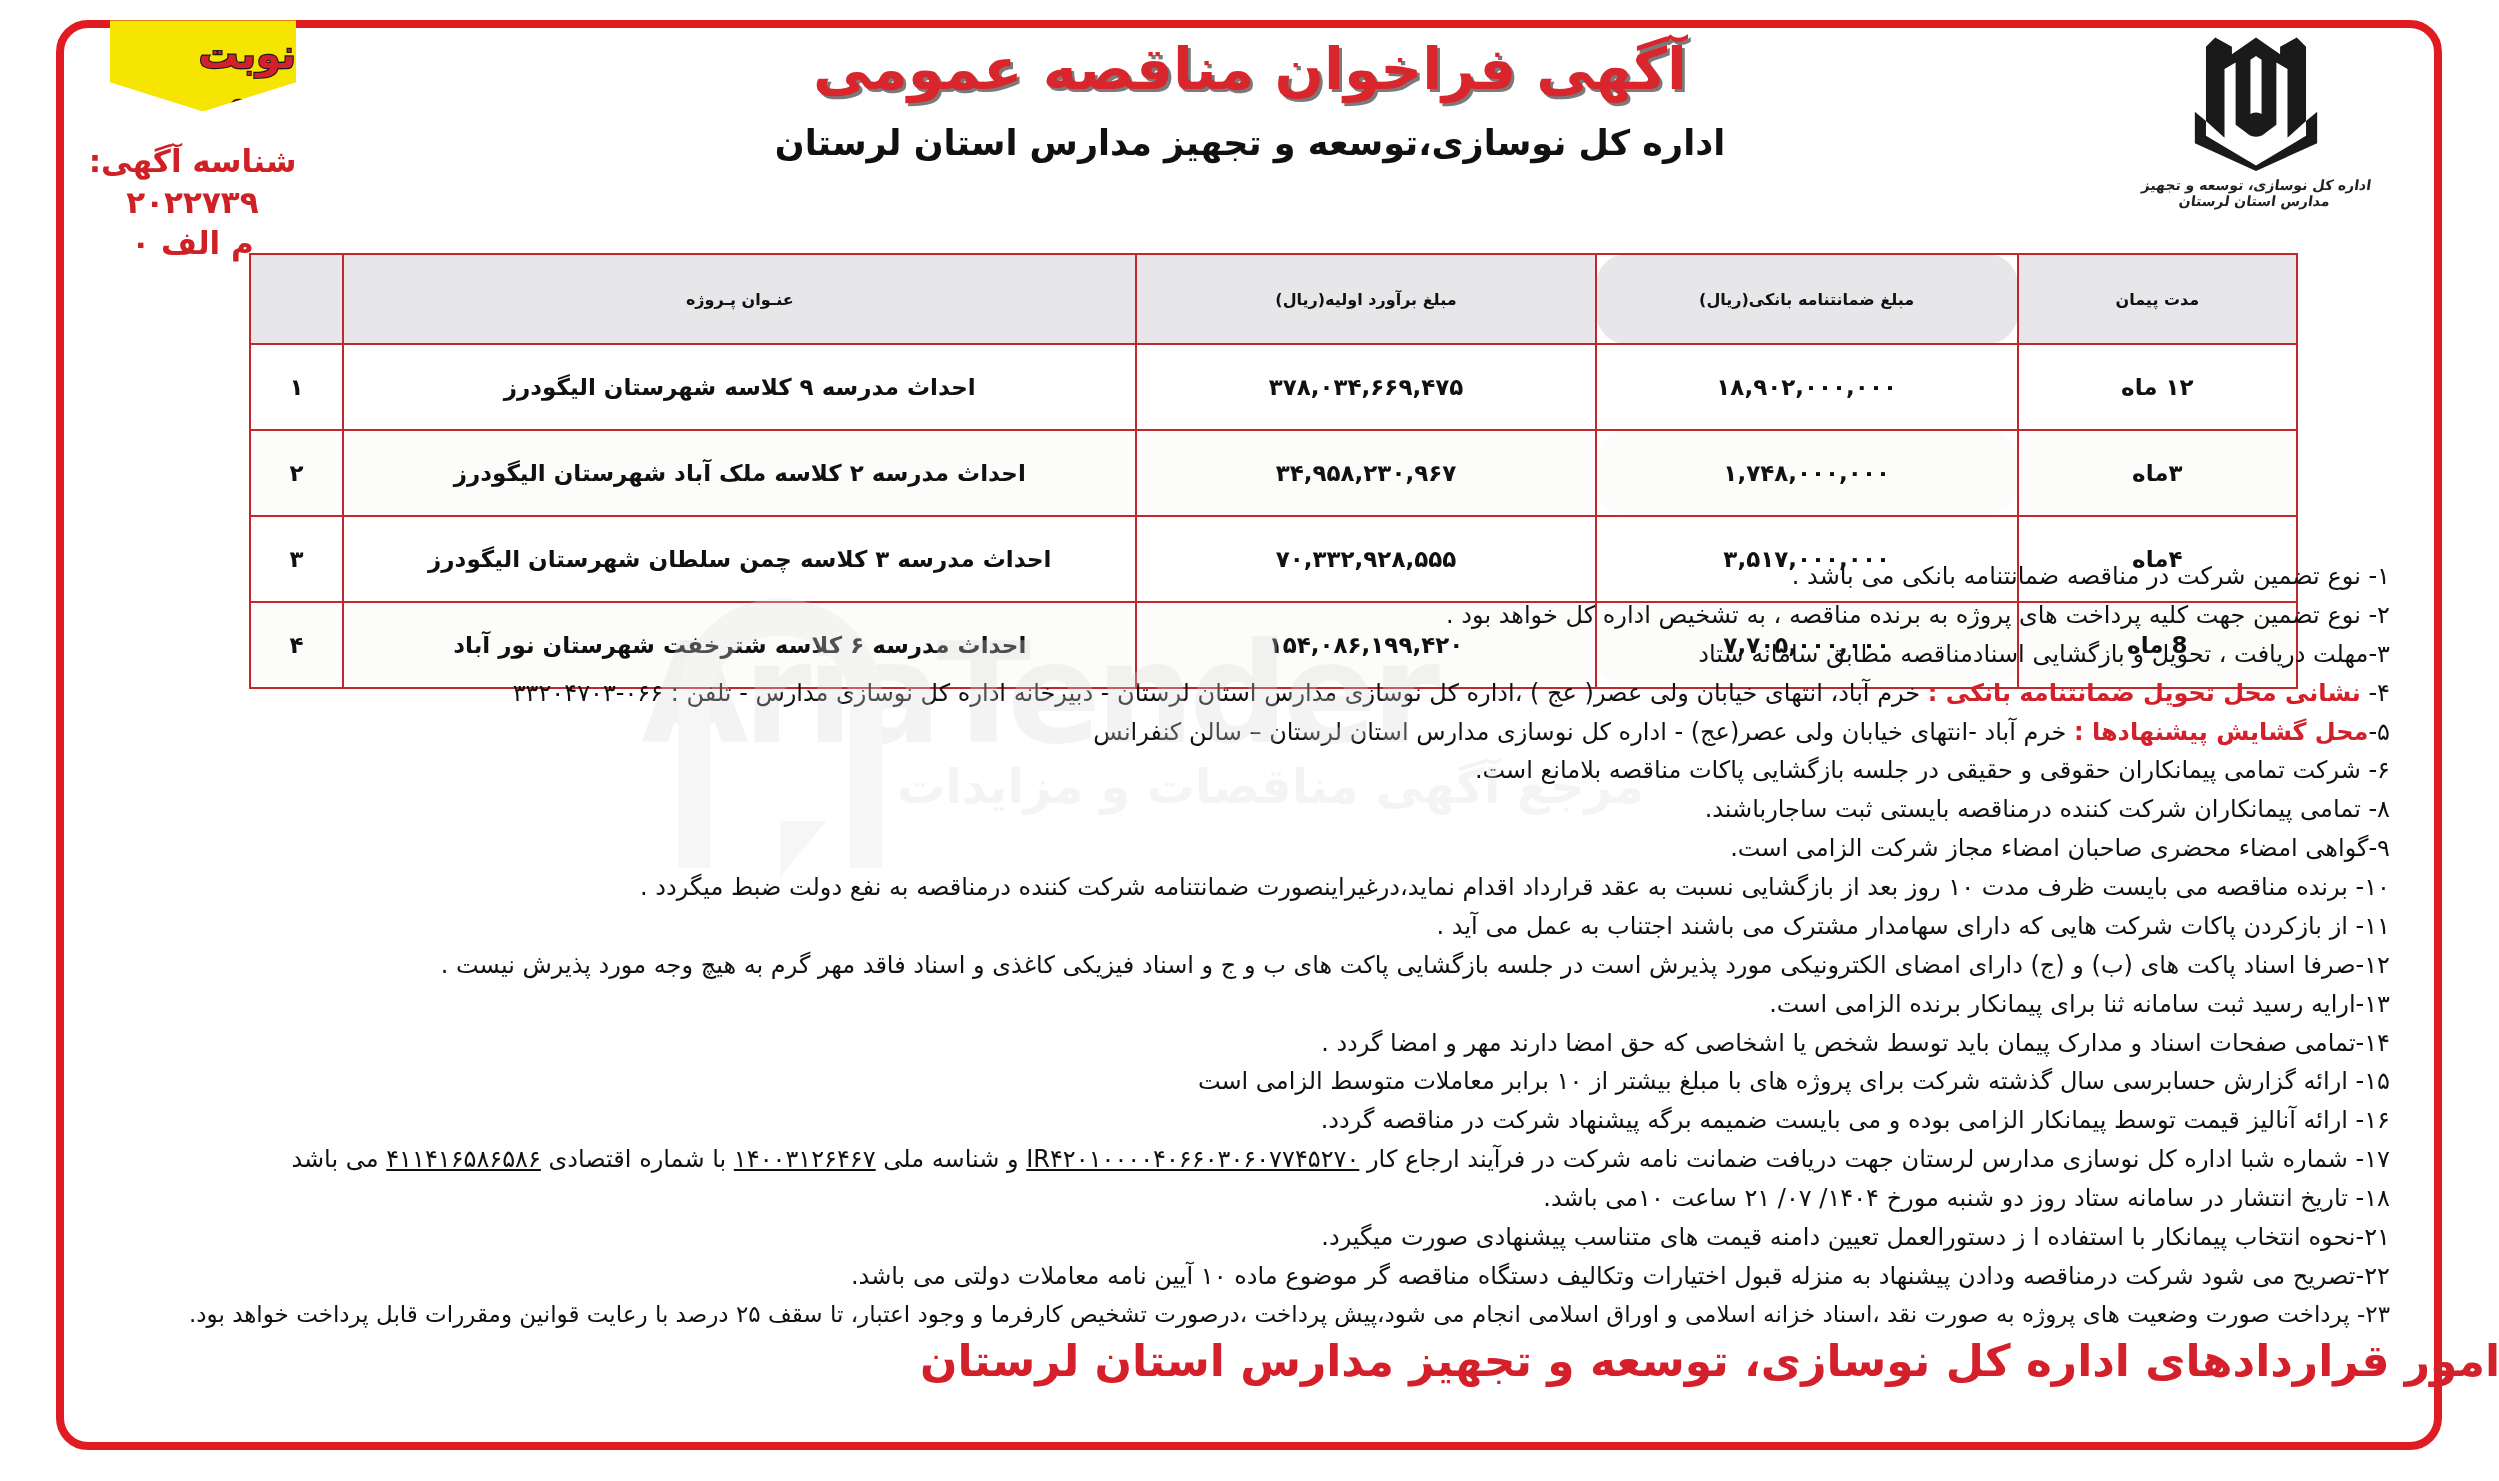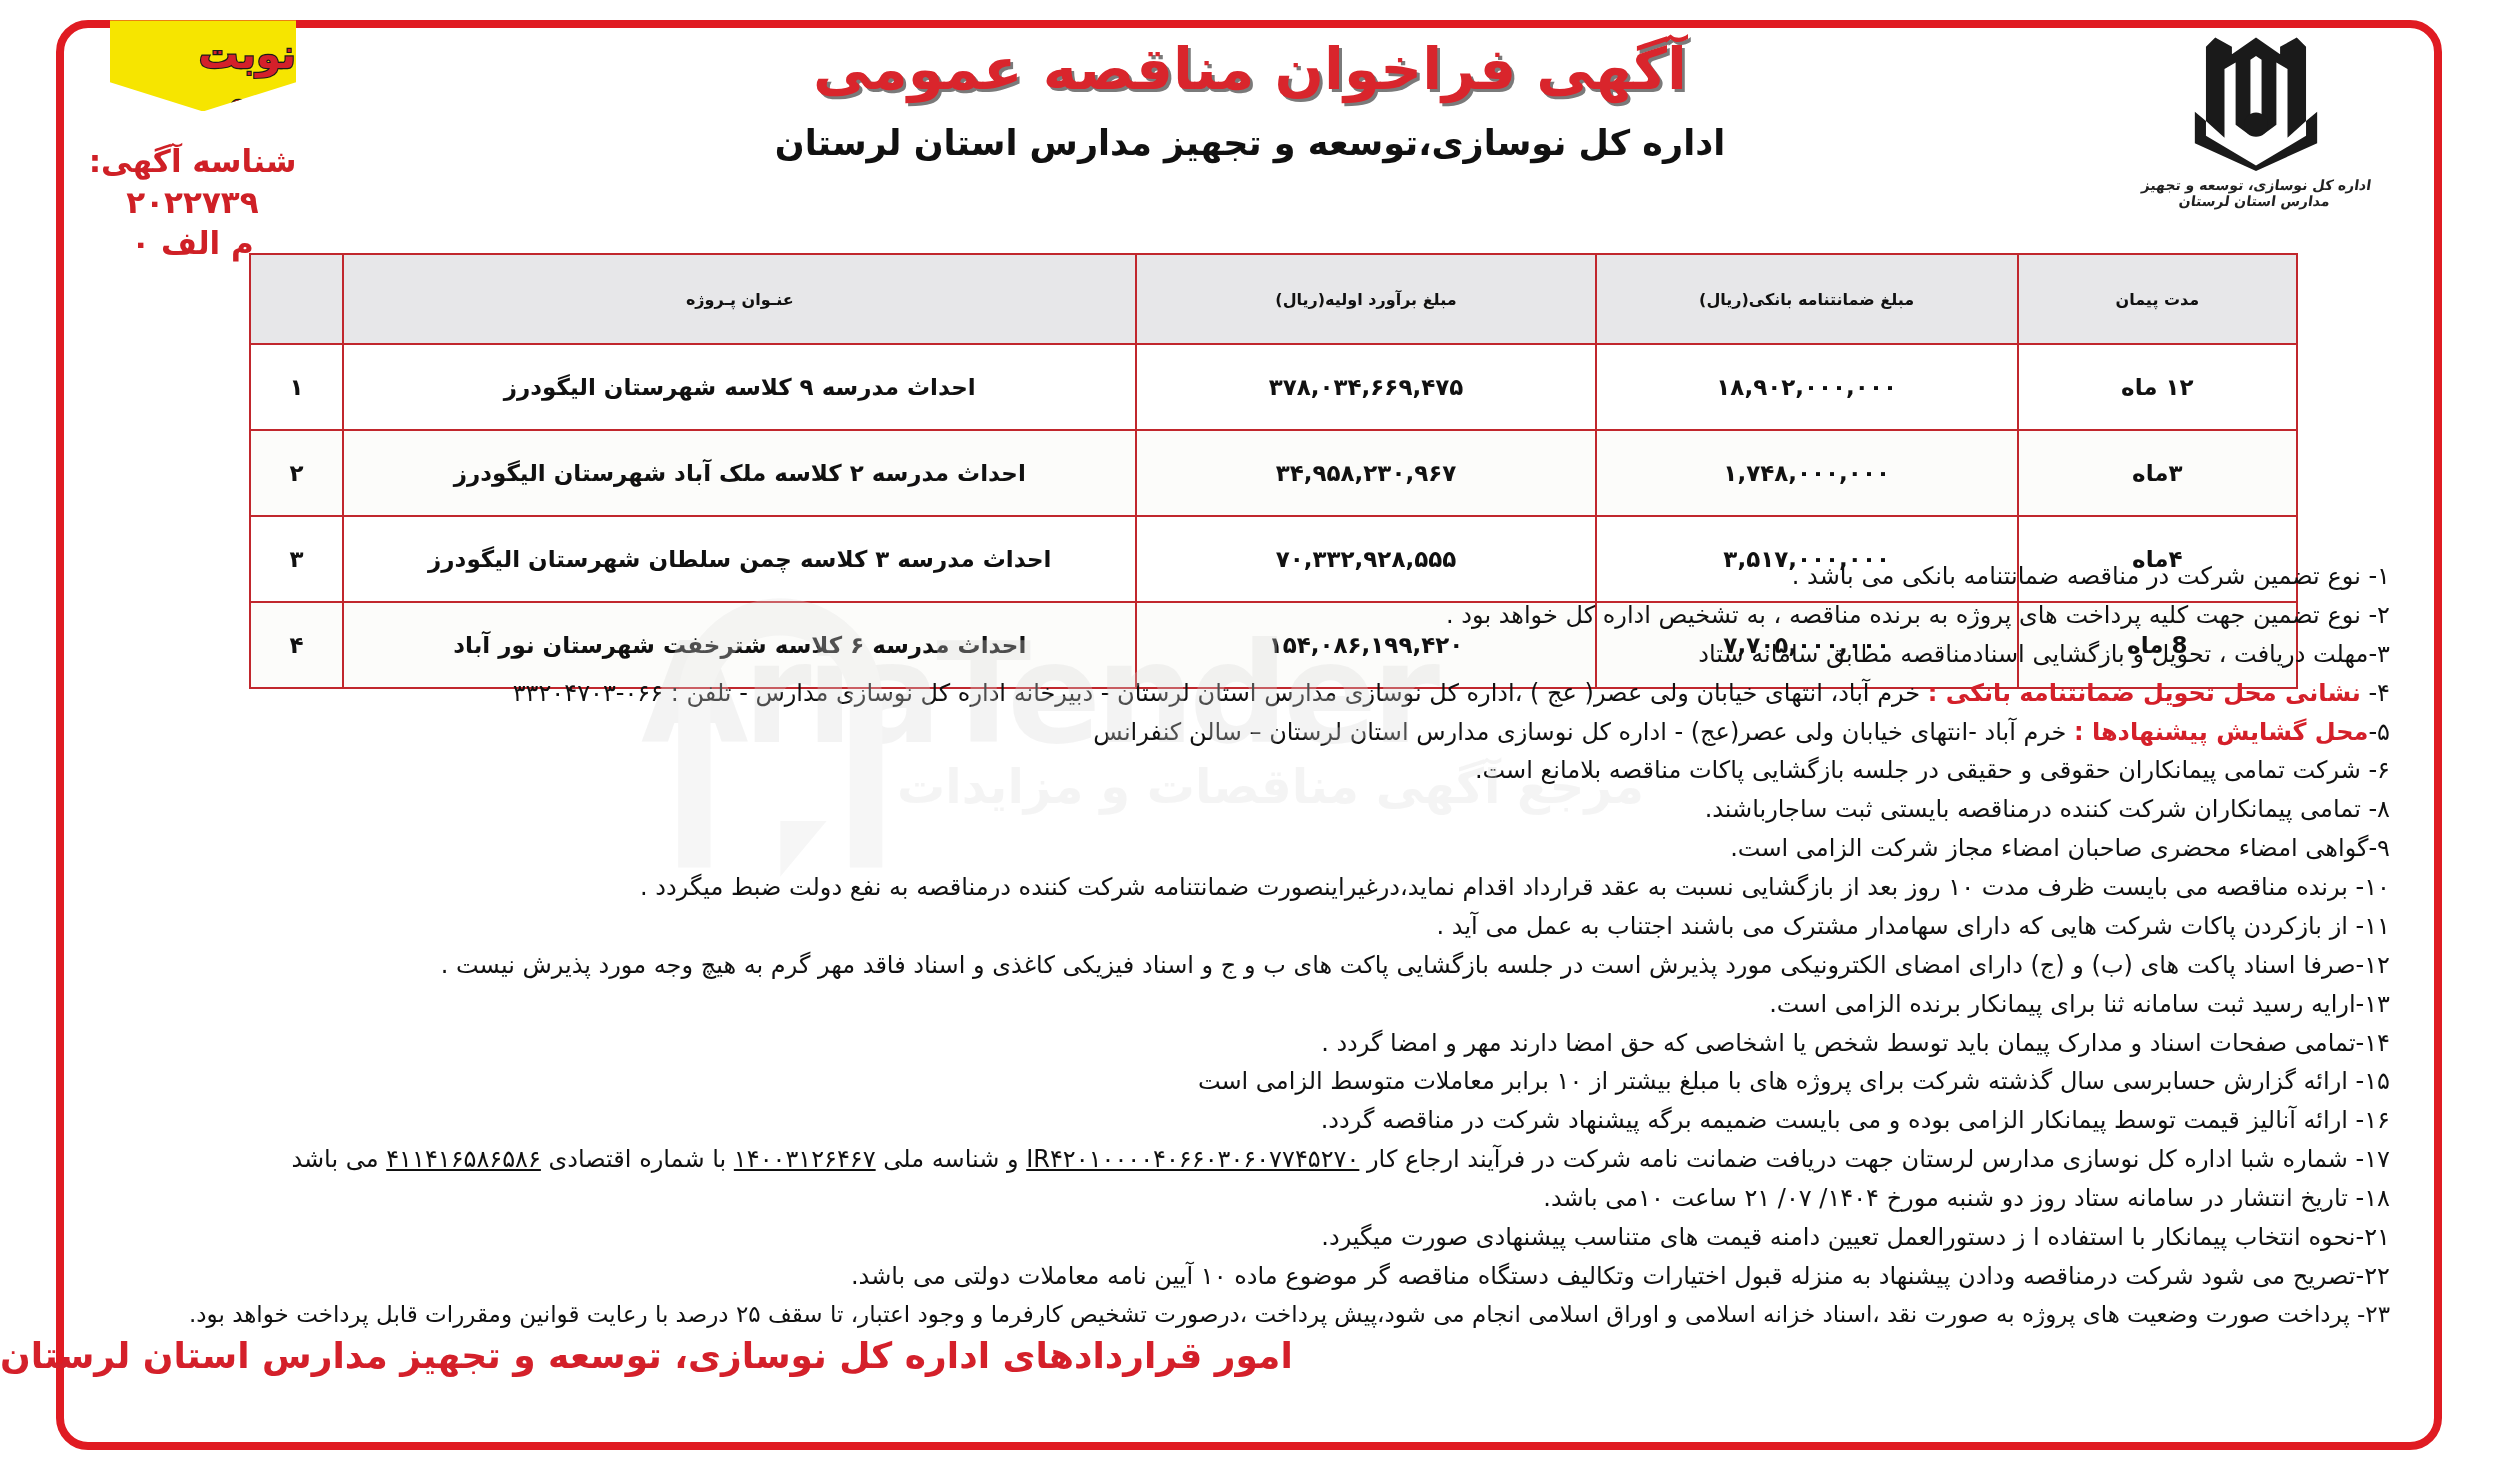--- a/index.html
+++ b/index.html
@@ -70,40 +70,40 @@
     border:2.8px solid #c1272d;
     text-align:center;vertical-align:middle;
     font-size:23px;color:#111;font-weight:bold;
     padding:15px 5.6px;
     height:54px;
   }
   #tbl thead th{background:#e7e7e9;font-size:16px;height:58px;}
   .c-num{width:80px;}
   .c-title{width:780px;}
   .c-est{width:446px;}
-  .c-grt{width:409px;}
+  .c-grt{width:409px;border-radius:31px;}
   .c-dur{width:266px;}
   #tbl tbody tr:nth-child(even) td{background:#fcfcfa;}
 
   
   #body{
     position:absolute;right:110px;top:557px;width:2182px;
     text-align:right;direction:rtl;
     font-size:24px;line-height:1.62;color:#111;
   }
   #bodyhead{font-weight:bold;font-size:24px;margin-bottom:3.7px;}
   #body .li{white-space:nowrap;}
   #body .hl{color:#d4202a;font-weight:bold;}
   #body .url{color:#d4202a;font-family:"Liberation Serif",serif;font-size:25px;}
   #body .ul{text-decoration:underline;}
 
   
   #footer{
-    position:absolute;left:0;right:0;top:1335px;text-align:left;
-    font-size:36px;font-weight:bold;color:#d4202a;
+    position:absolute;left:0;right:0;top:1335px;text-align:right;
+    font-size:44px;font-weight:bold;color:#d4202a;
   }
 
   
   #wm{
     position:absolute;left:641px;top:613px;width:1003px;height:306px;
     z-index:3;pointer-events:none;opacity:.30;
   }
   #wm .wt{
     font-family:"DejaVu Sans",sans-serif;
     font-size:139px;font-weight:bold;color:#d9d9d9;

